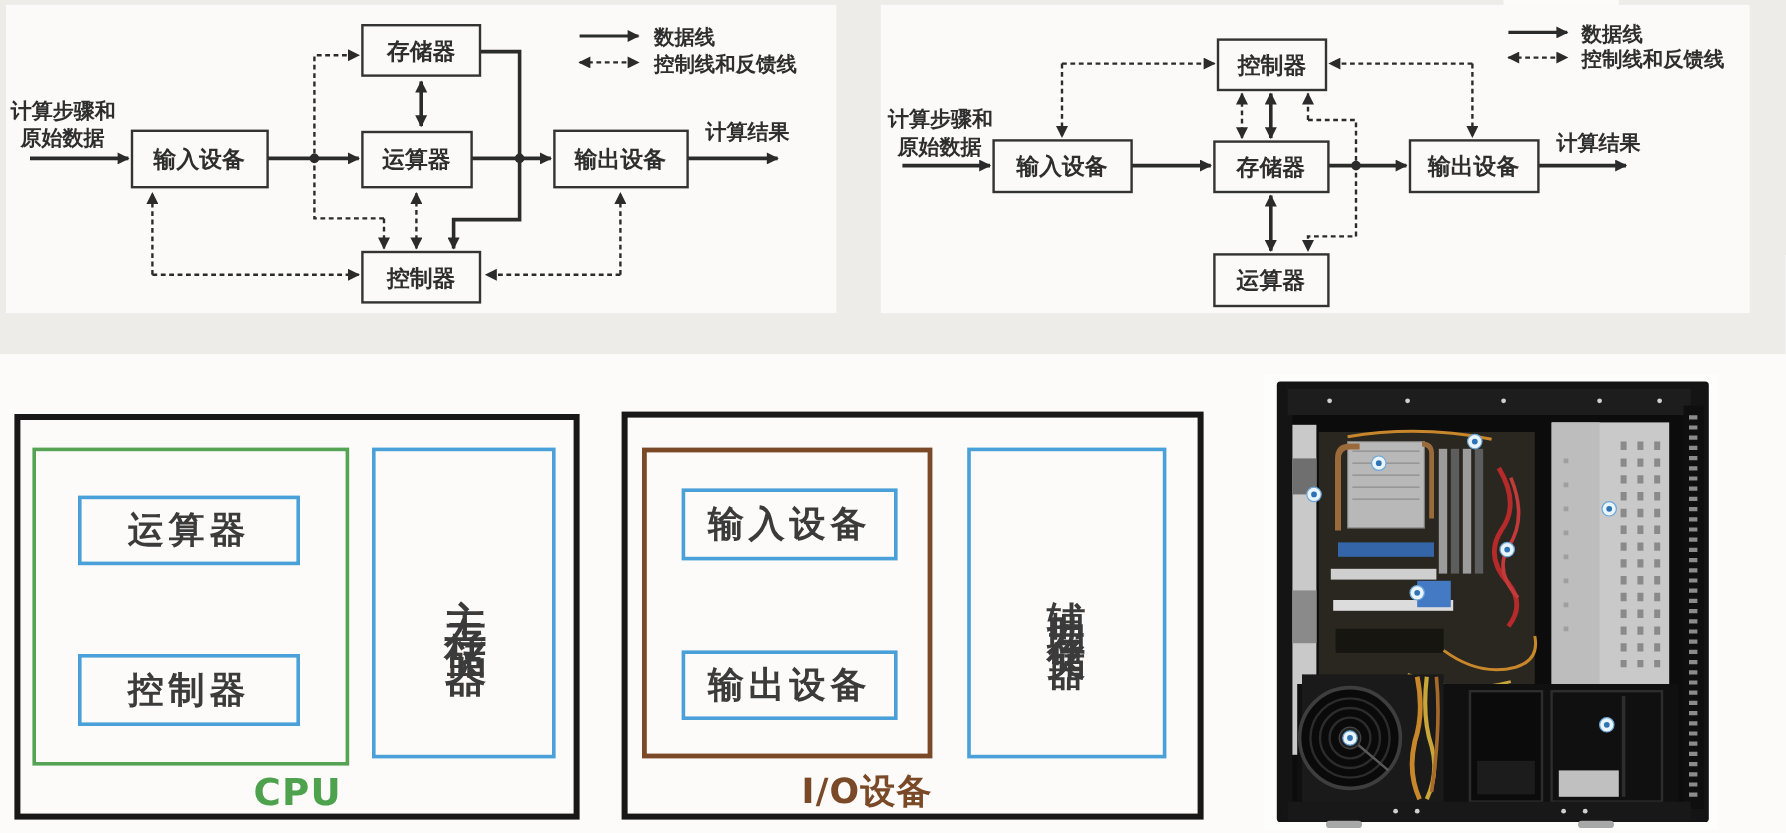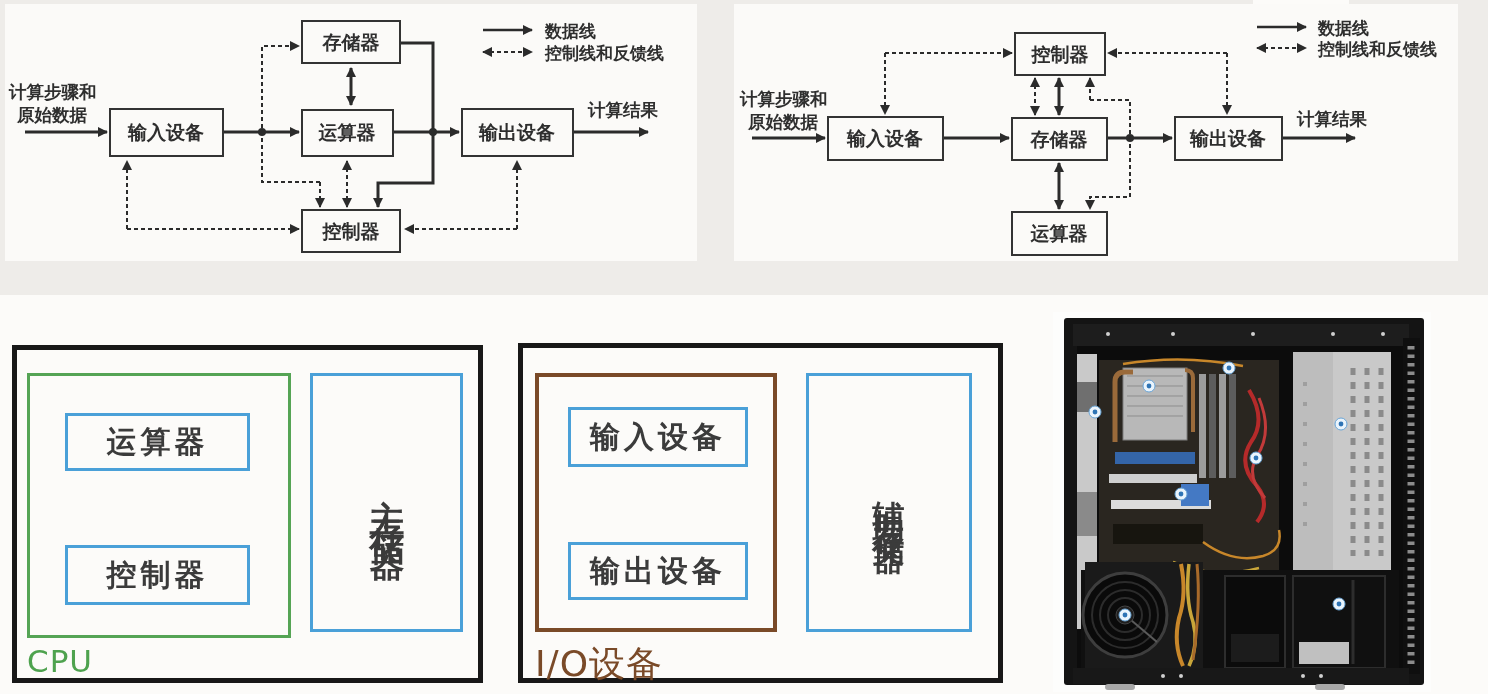--- a/index.html
+++ b/index.html
@@ -28,23 +28,23 @@
   .black-box{border:5px solid #181818;background:#fcfbf9;}
   .box-cpu{left:12px;top:345px;width:461px;height:328px;}
   .box-io{left:518px;top:343px;width:475px;height:330px;}
   .green-box{border:3px solid #55a455;}
   .brown-box{border:4px solid #7a4a28;}
   .blue-box{border:3px solid #4aa0d8;display:flex;align-items:center;justify-content:center;}
   .hlabel{font-size:30px;color:#3b3b3b;font-weight:600;letter-spacing:4px;white-space:nowrap;}
   .vtext{writing-mode:vertical-rl;text-orientation:upright;color:#3b3b3b;font-weight:600;}
   .vtext-main{font-size:35px;letter-spacing:16px;}
   .vtext-aux{font-size:32px;letter-spacing:11px;}
-  .caption{position:absolute;text-align:left;font-weight:400;}
+  .caption{position:absolute;text-align:right;font-weight:700;}
   .caption-cpu{left:10px;top:293px;width:258px;font-size:31px;color:#4ea24e;letter-spacing:1px;}
-  .caption-io{left:12px;top:292px;width:242px;font-size:36px;color:#7a4a28;letter-spacing:1px;}
+  .caption-io{left:12px;top:292px;width:242px;font-size:29px;color:#7a4a28;letter-spacing:1px;}
 
   .photo-wrap{left:1053px;top:312px;width:378px;height:380px;}
 </style>
 </head>
 <body>
 
 <div class="abs top-band"></div>
 <div class="abs white-notch"></div>
 
 <div class="abs panel panel-1">

